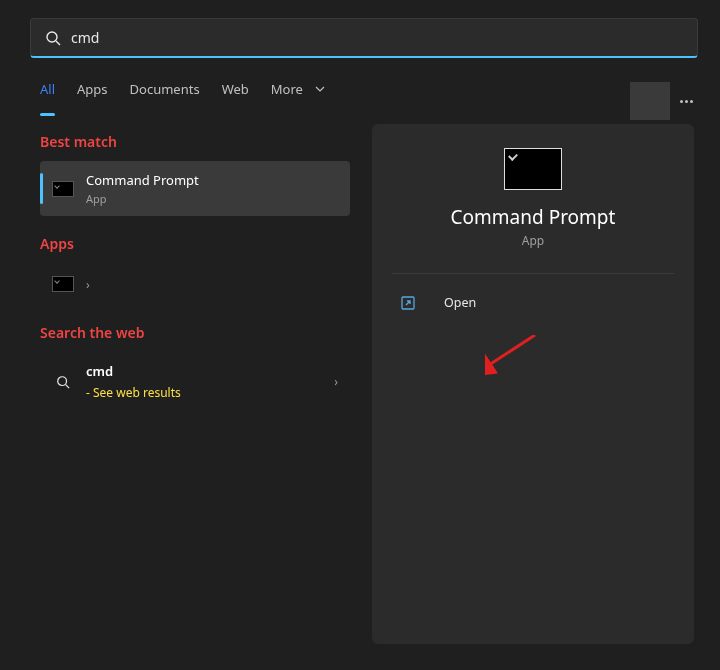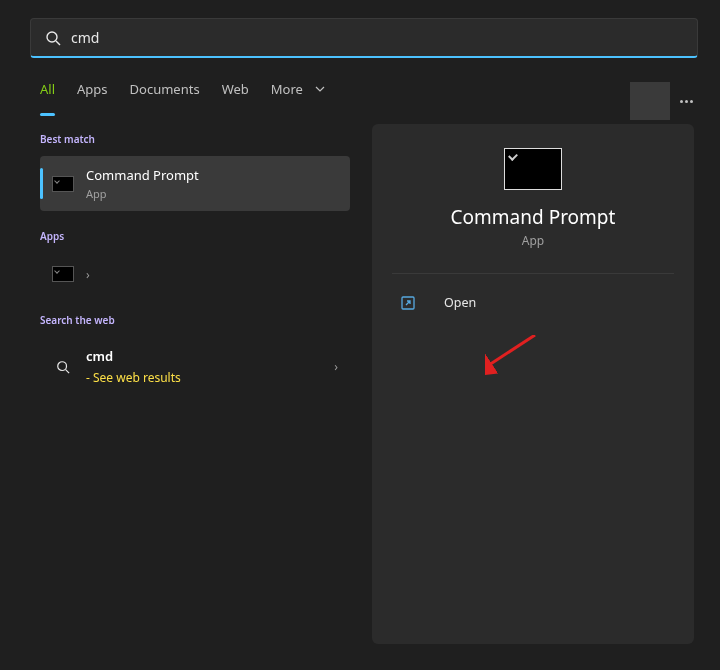--- a/index.html
+++ b/index.html
@@ -38,21 +38,21 @@
     .tabs-row {
       display: flex;
       align-items: center;
       gap: 22px;
       margin-top: 22px;
       padding: 0 10px 14px 10px;
       font-size: 13px;
       color: #c0c0c0;
     }
     .tab { position: relative; cursor: pointer; padding-bottom: 4px; }
-    .tab.active { color: #84cc16; }
+    .tab.active { color: #3b82f6; }
     .tab.active::after {
       content: '';
       position: absolute;
       left: 0; right: 0; bottom: -14px;
       height: 3px;
       background: #4cc2ff;
       border-radius: 2px;
     }
     .tab.more { display: flex; align-items: center; gap: 12px; }
     .right-side-top {
@@ -69,23 +69,23 @@
     }
     .dots { color: #c0c0c0; width: 18px; display:flex; gap:2px; }
     .dots span { width:3px; height:3px; background:#c0c0c0; border-radius:50%; display:inline-block; }
     .content {
       display: flex;
       gap: 18px;
       padding: 0 0 0 0;
     }
     .left-col { width: 320px; padding: 12px 0 0 10px; }
     .section-label {
-      font-size: 10px;
+      font-size: 14px;
       font-weight: 600;
-      color: #c4b5fd;
+      color: #ef4444;
       margin: 4px 0 10px 0;
     }
     .section-label.sm { margin-top: 18px; }
     .result-item {
       display: flex;
       align-items: center;
       gap: 12px;
       padding: 10px 12px;
       border-radius: 4px;
       cursor: pointer;

